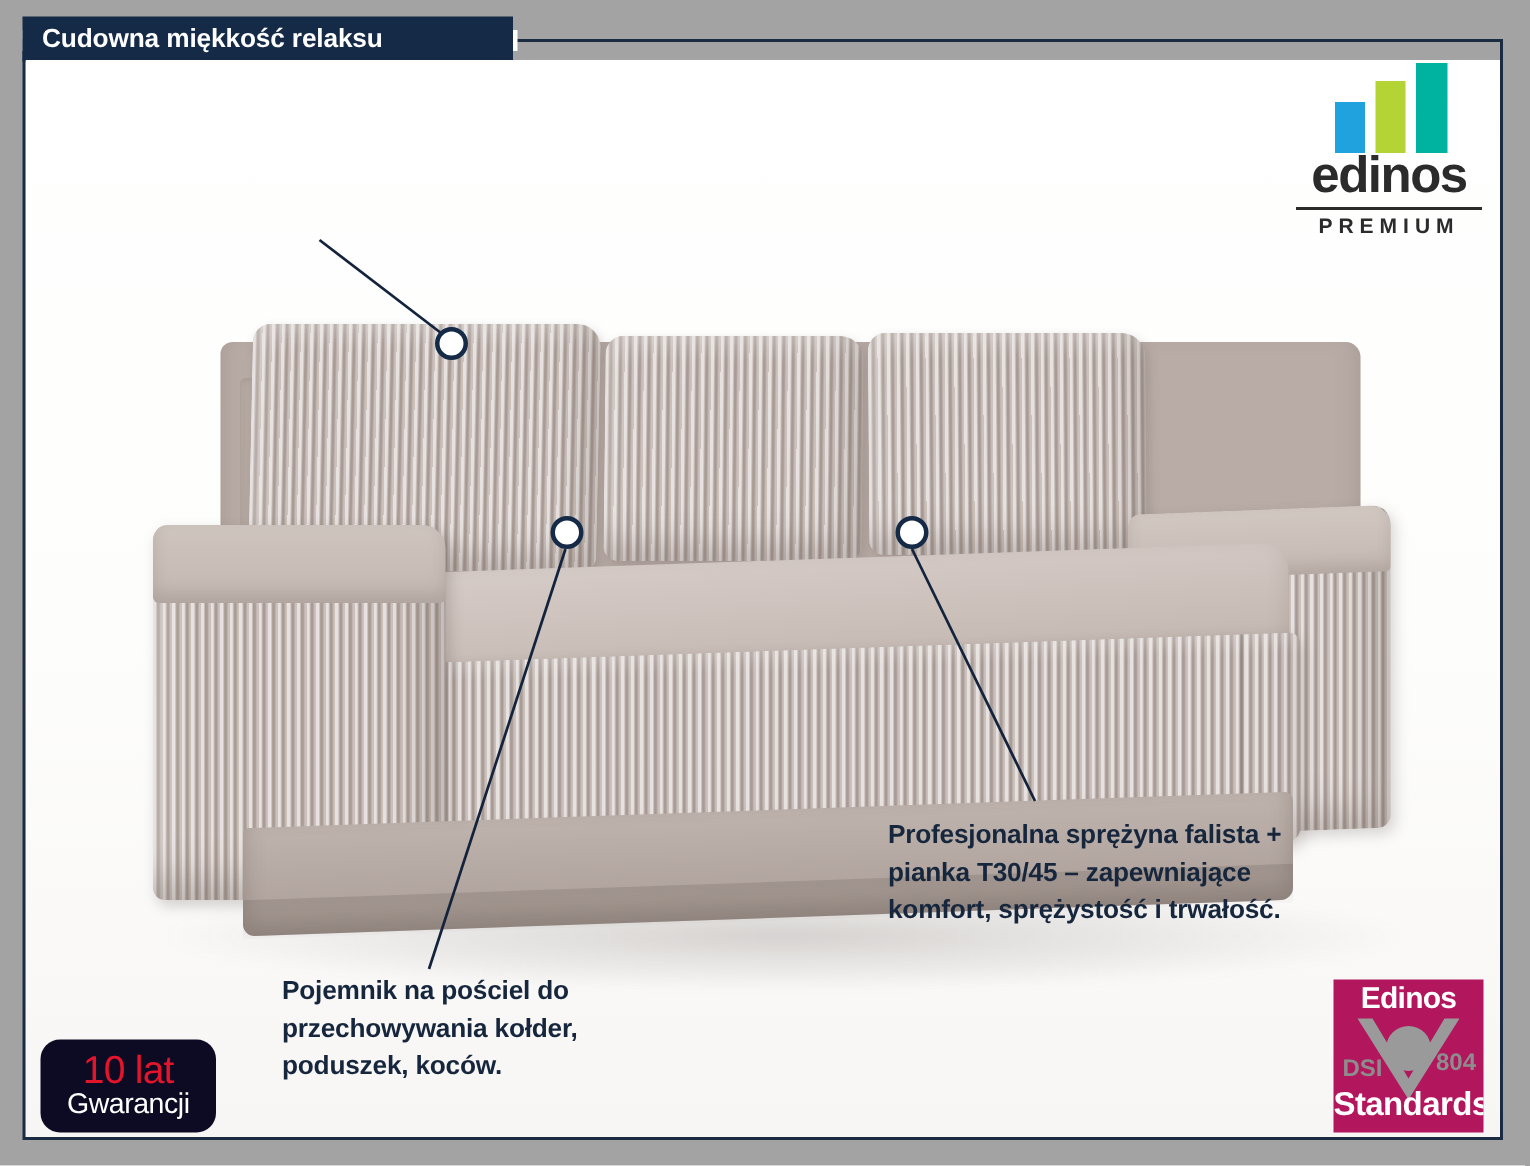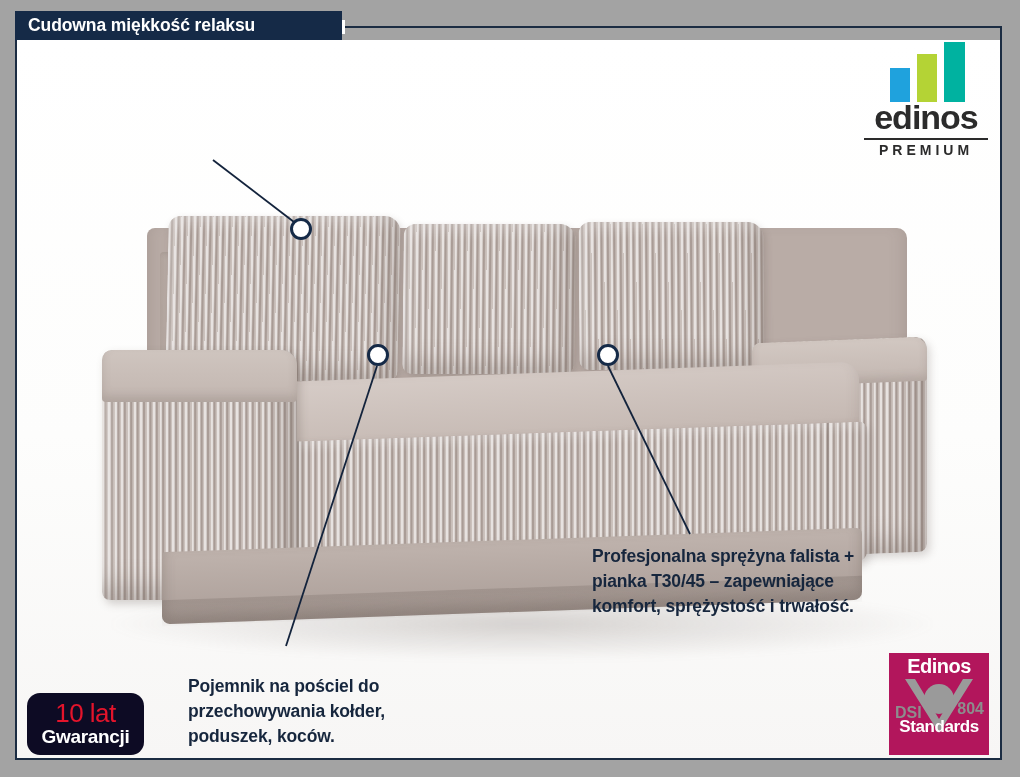--- a/index.html
+++ b/index.html
@@ -251,21 +251,21 @@
     position: absolute;
     color: #16263d;
     font-size: 17.5px;
     font-weight: bold;
     line-height: 1.42;
     letter-spacing: -0.15px;
     z-index: 45;
     white-space: pre-line;
   }
   #callout-fabric  { left: 48px;  top: 78px;  width: 520px; }
-  #callout-storage { left: 188px; top: 648px; width: 330px; margin-top: 26px; }
+  #callout-storage { left: 188px; top: 648px; width: 330px; }
   #callout-spring  { left: 592px; top: 528px; width: 400px; margin-top: 16px; }
 
   
   #logo-edinos {
     position: absolute;
     left: 858px; top: 42px;
     width: 136px; height: 125px;
     z-index: 50;
   }
   #logo-bars {
@@ -322,21 +322,21 @@
   #badge-warranty .years {
     color: #e4142b;
     font-size: 26px;
     font-weight: normal;
     line-height: 1;
     letter-spacing: -0.5px;
   }
   #badge-warranty .label {
     color: #ffffff;
     font-size: 19px;
-    font-weight: bold;
+    font-weight: normal;
     line-height: 1.15;
     letter-spacing: -0.3px;
   }
 
   
   #badge-dsi {
     position: absolute;
     left: 889px; top: 653px;
     width: 100px; height: 102px;
     background: #b2165c;
@@ -375,25 +375,25 @@
     position: absolute;
     right: 5px; top: 48px;
     color: #8d8d8d;
     font-size: 16px;
     font-weight: bold;
     line-height: 1;
     z-index: 2;
   }
   #badge-dsi .dsi-standards {
     position: absolute;
-    left: 0; bottom: 20px;
+    left: 0; bottom: 8px;
     width: 100px;
     text-align: center;
     color: #ffffff;
-    font-size: 17px;
+    font-size: 22px;
     font-weight: bold;
     letter-spacing: -0.4px;
     line-height: 1;
     z-index: 3;
   }
 </style>
 </head>
 <body>
 
 <div id="stage">

